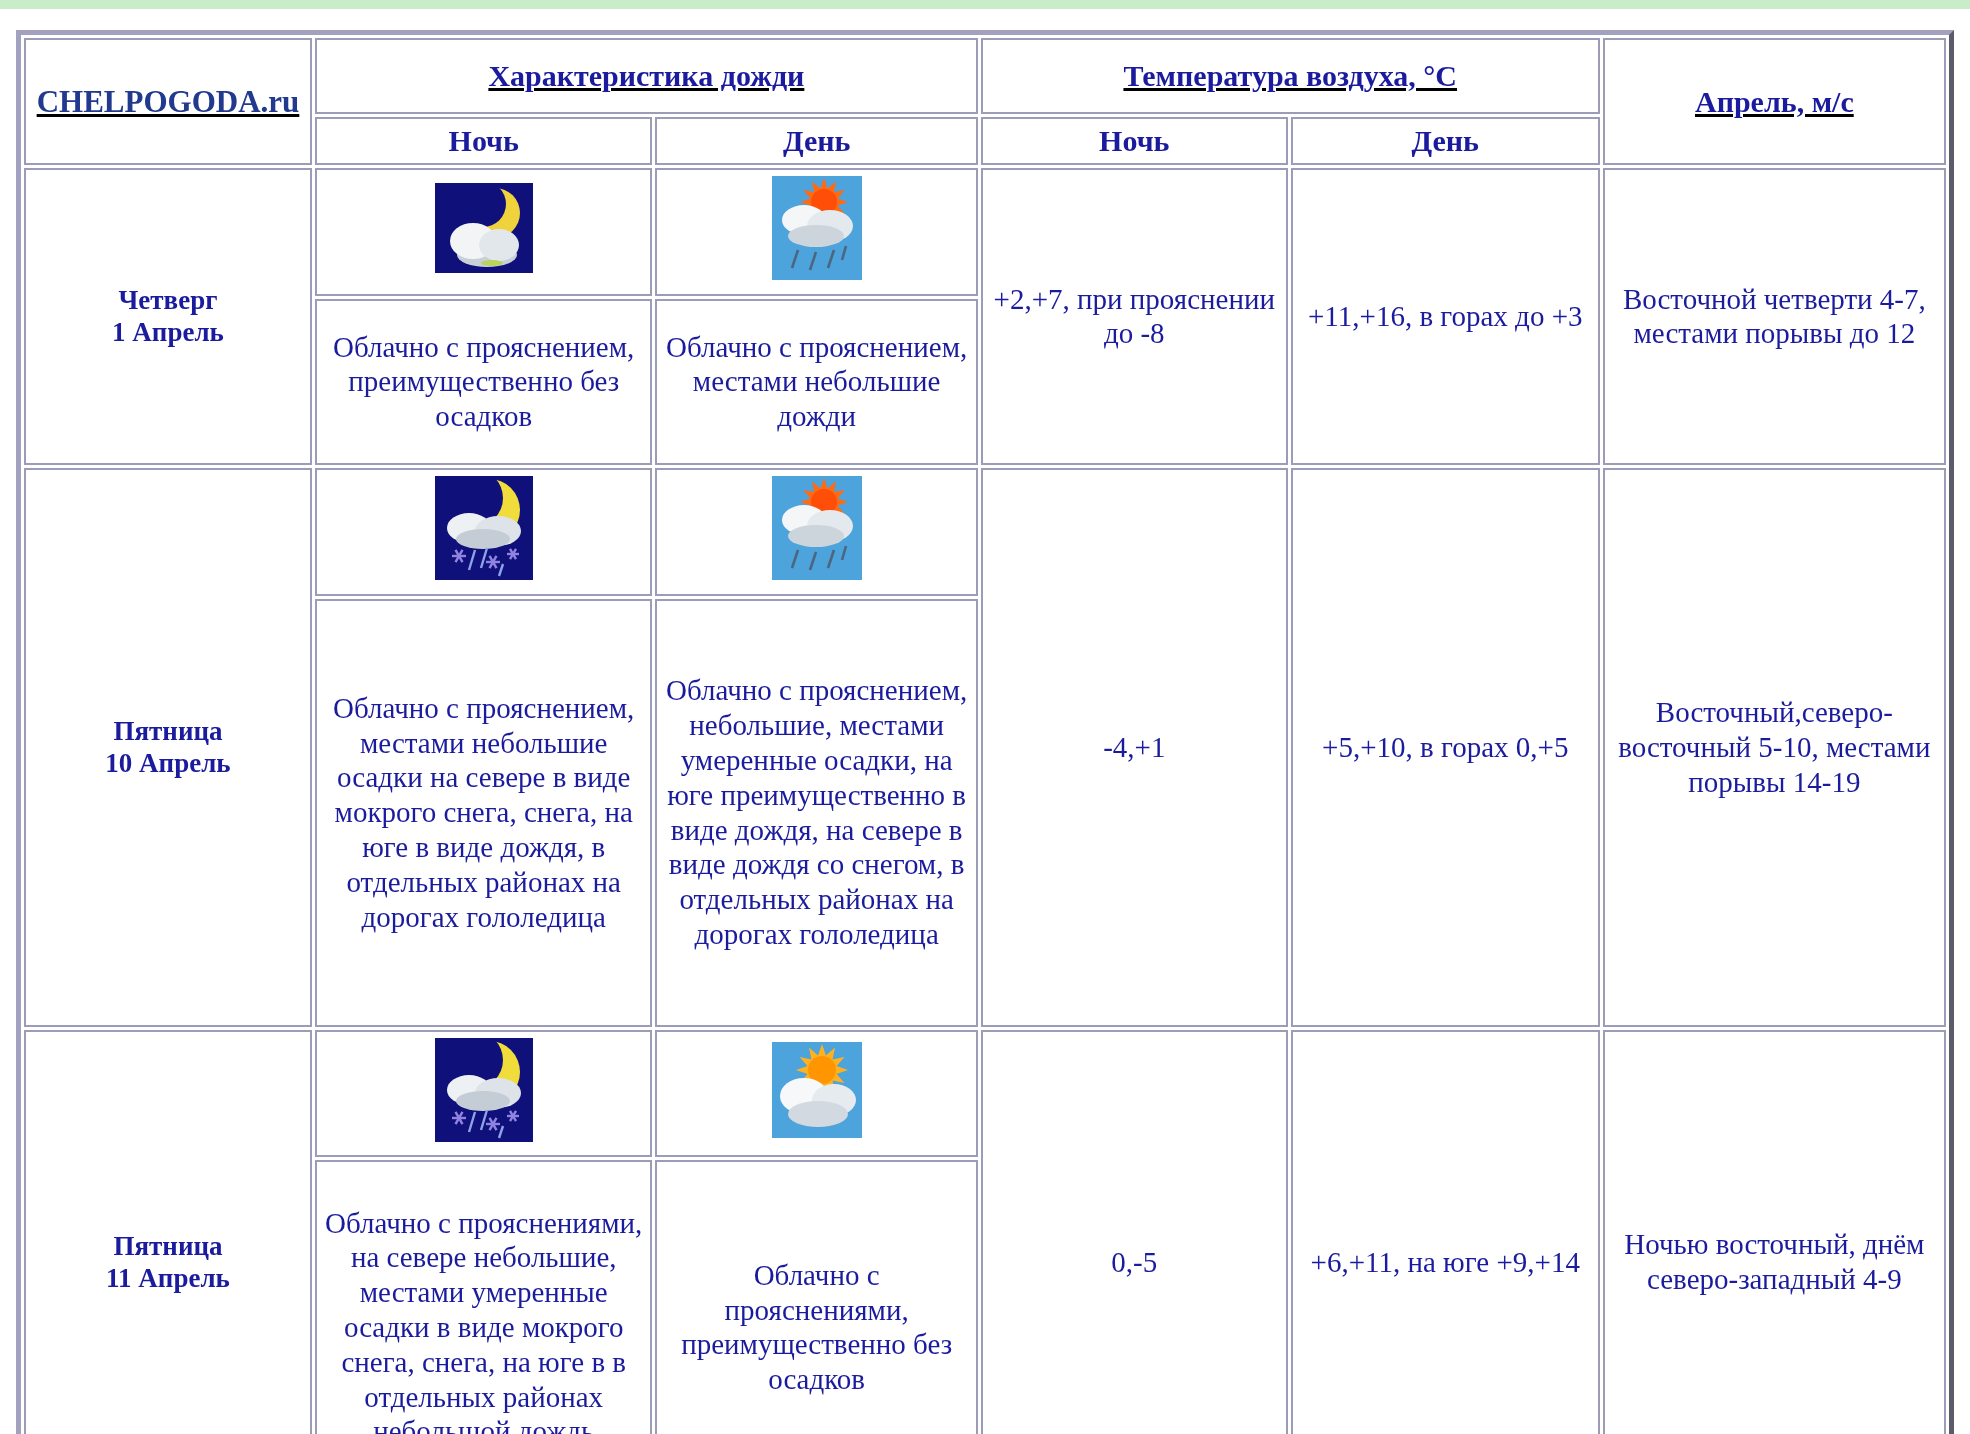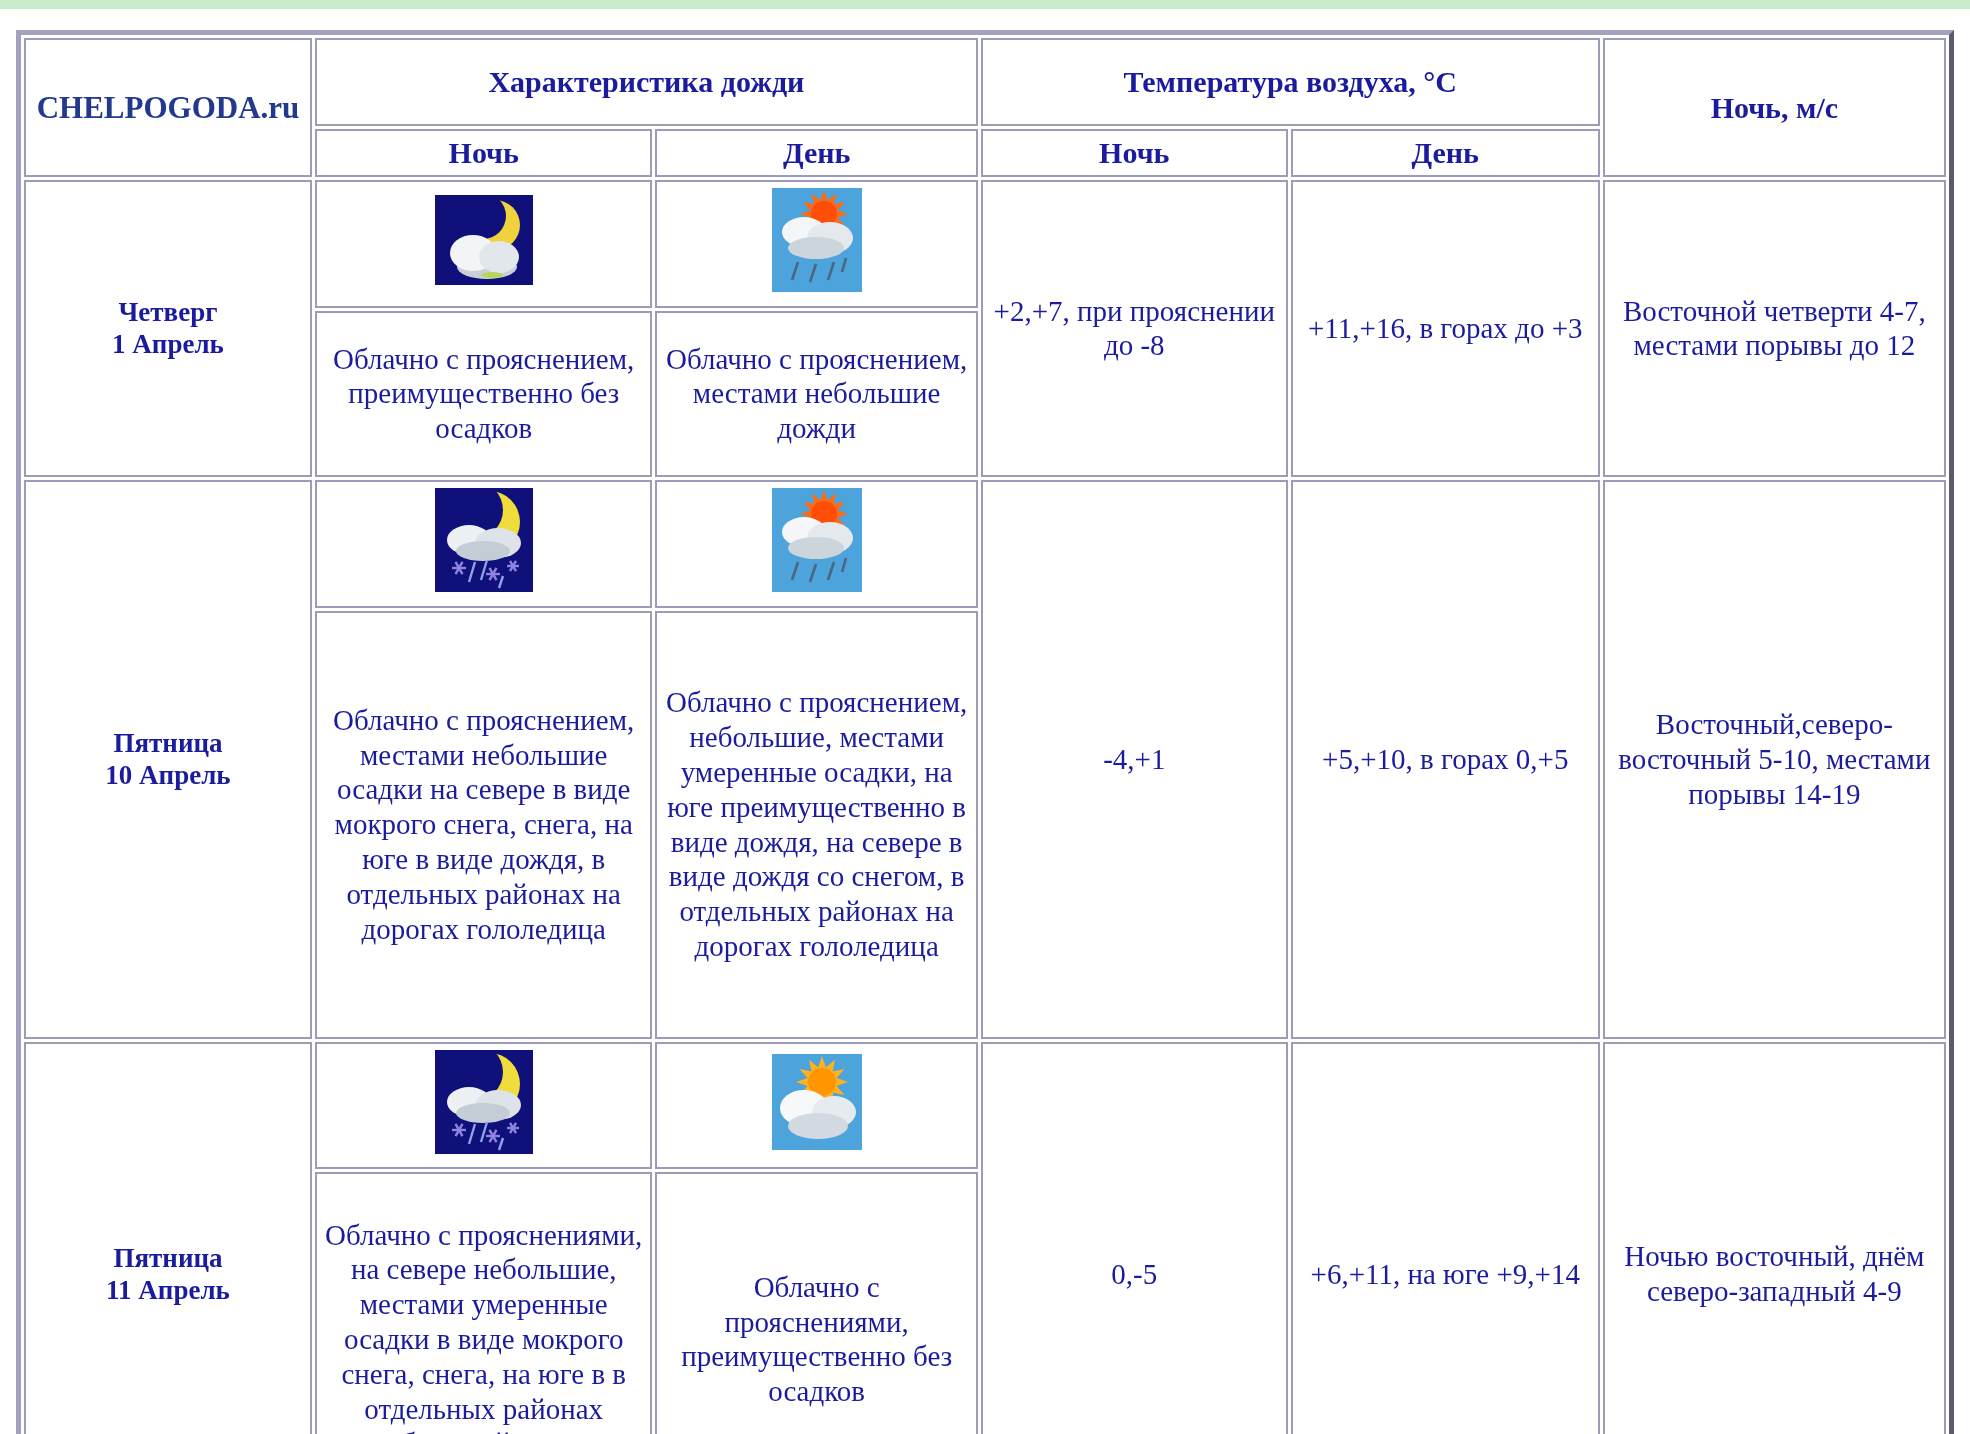--- a/index.html
+++ b/index.html
@@ -50,21 +50,21 @@
     padding: 2px;
   }
   td.date-cell {
     font-weight: bold;
     font-size: 27px;
   }
   td.icon-cell {
     padding: 6px 2px;
     vertical-align: middle;
   }
-  tr.r-h1  { height: 88px; }
+  tr.r-h1  { height: 76px; text-decoration: underline; }
   tr.r-h2  { height: 46px; margin-top: 32px; }
   tr.r-ic1 { height: 110px; }
   tr.r-tx1 { height: 166px; }
   tr.r-ic2 { height: 120px; }
   tr.r-tx2 { height: 428px; }
   tr.r-ic3 { height: 114px; }
   tr.r-tx3 { height: 334px; }
   .icon-box {
     display: inline-block;
     line-height: 0;
@@ -83,21 +83,21 @@
     <col class="c-ntemp">
       <col class="c-dtemp">
       <col class="c-wind">
   </colgroup>
 
   <tbody>
       <tr class="r-h1">
     <td class="logo-cell" rowspan="2">CHELPOGODA.ru</td>
     <td class="hdr" colspan="2">Характеристика дожди</td>
     <td class="hdr" colspan="2">Температура воздуха, °С</td>
-    <td class="hdr" rowspan="2">Ночь, м/с</td>
+    <td class="hdr" rowspan="2">Апрель, м/с</td>
   </tr>
 
   <tr class="r-h2">
     <td class="hdr">Ночь</td>
     <td class="hdr">День</td>
     <td class="hdr">Ночь</td>
     <td class="hdr">День</td>
   </tr>
 
   <tr class="r-ic1">

